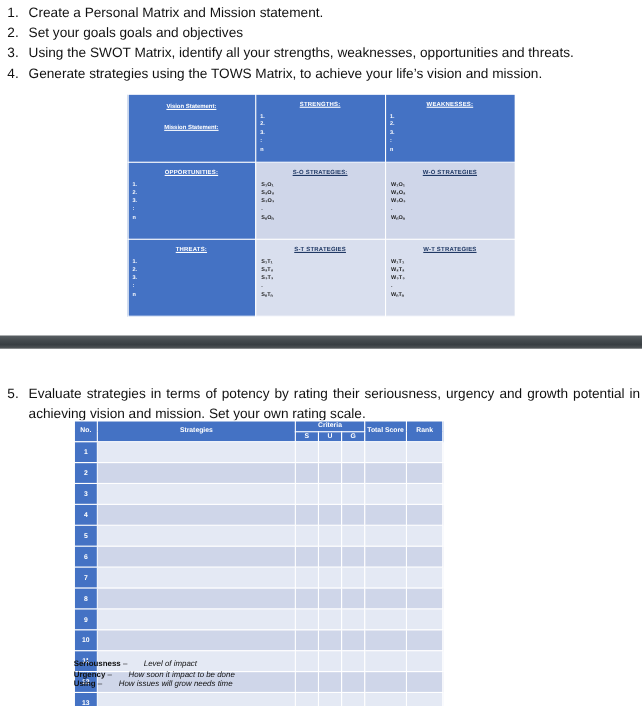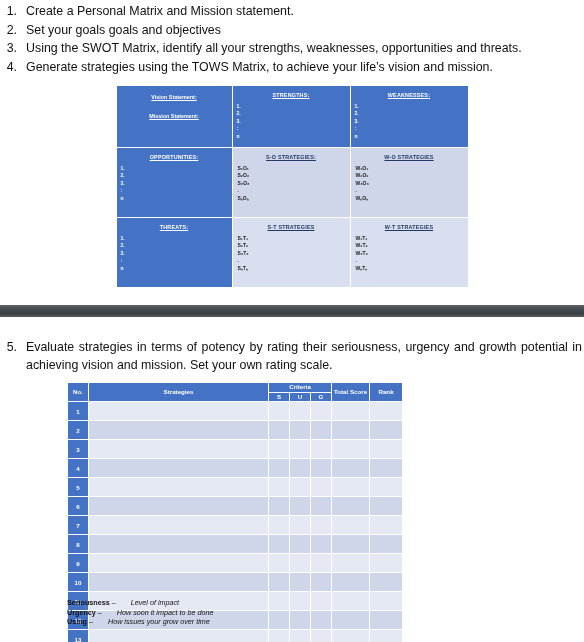--- a/index.html
+++ b/index.html
@@ -96,21 +96,21 @@
   .divider {
     position: absolute;
     left: 0; top: 305px;
     width: 584px; height: 12px;
     background: linear-gradient(to bottom, #5a6064 0%, #454b4f 35%, #383e42 70%, #55595c 100%);
   }
 
   
   .sec5 { position:absolute; left:0; top:338px; width:584px; }
   .sec5 .step { font-size: 12.4px; line-height: 18px; }
-  .sec5 .step-text { text-align: justify; padding-right: 2px; }
+  .sec5 .step-text { text-align: justify; padding-right: 2px; margin-top: 11px; }
 
   
   .rate-wrap { position:absolute; left:0; top:382px; width:584px; display:flex; justify-content:flex-start; padding-left:67px; }
   table.rate {
     border-collapse: collapse;
     table-layout: fixed;
     width: 335px;
   }
   table.rate th, table.rate td {
     border: 1px solid #ffffff;
@@ -442,14 +442,14 @@
           <td class="fill-a">&nbsp;</td>
           <td class="fill-a">&nbsp;</td>
         </tr>
       </tbody>
 </table>
 </div>
 
 <div class="legend" id="legend-box">
     <div><b>Seriousness</b><span> – </span><i>Level of impact</i></div>
     <div><b>Urgency</b><span> – </span><i>How soon it impact to be done</i></div>
-    <div><b>Using</b><span> – </span><i>How issues your grow over time</i></div>
+    <div><b>Using</b><span> – </span><i>How issues will grow needs time</i></div>
   </div>
 
 </body></html>

